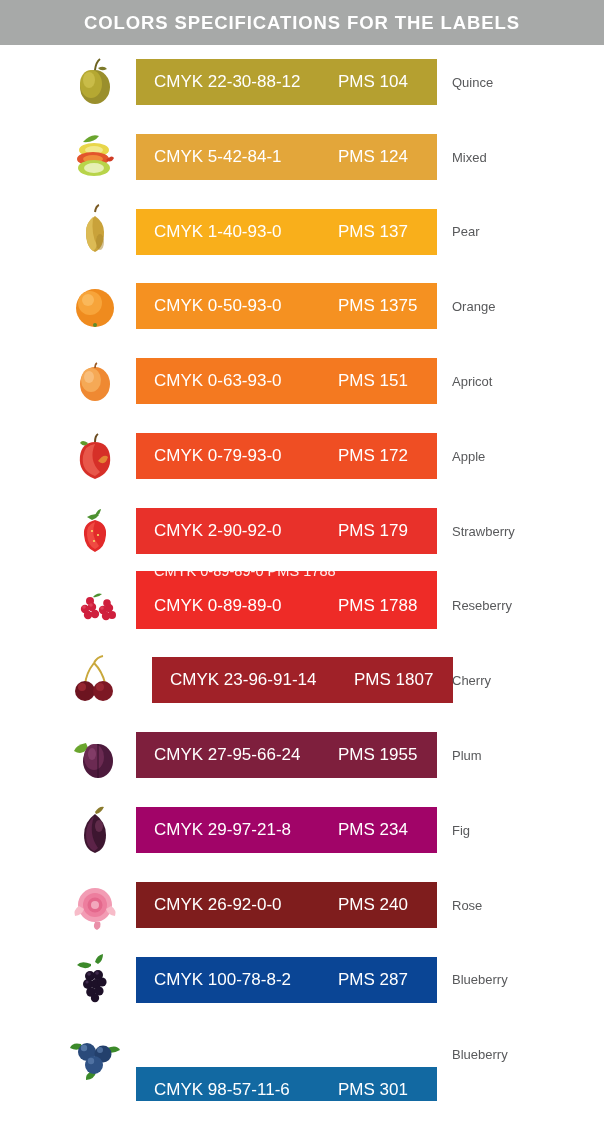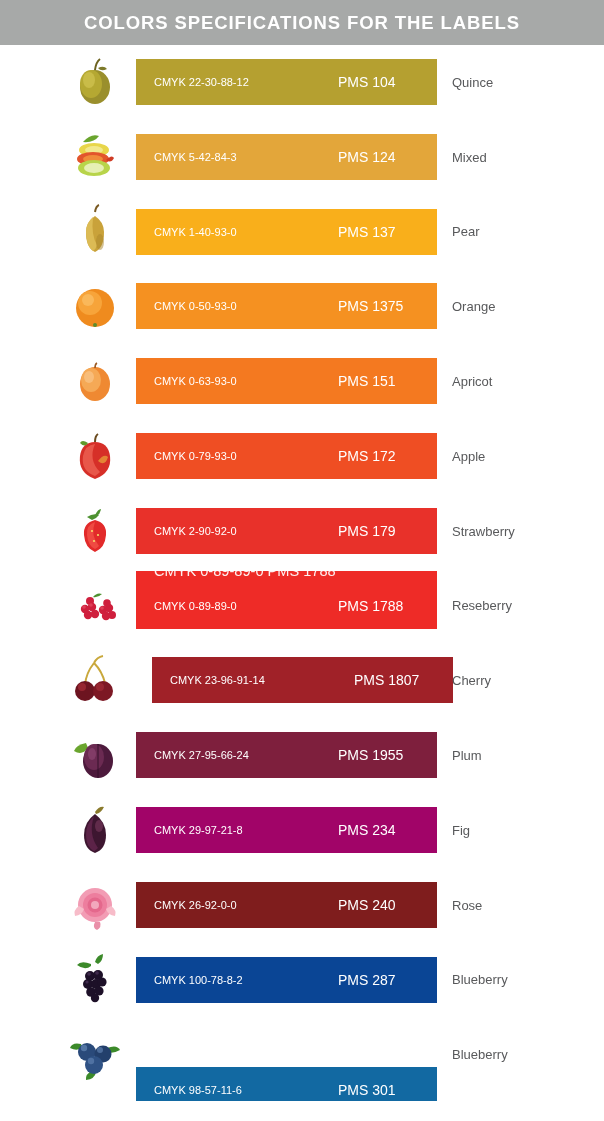--- a/index.html
+++ b/index.html
@@ -72,28 +72,28 @@
     width: 301px;
     height: 46px;
     display: flex;
     align-items: center;
     box-sizing: border-box;
   }
   .swatch .cmyk {
     position: absolute;
     left: 18px;
     color: #ffffff;
-    font-size: 11px;
+    font-size: 17px;
     white-space: nowrap;
   }
   .swatch .pms {
     position: absolute;
     left: 202px;
     color: #ffffff;
-    font-size: 14px;
+    font-size: 17px;
     white-space: nowrap;
   }
 
   
   .ghost-clip {
     position: absolute;
     left: 136px;
     top: 2px;
     width: 301px;
     height: 12px;
@@ -155,21 +155,21 @@
             <ellipse cx="24" cy="20" rx="15" ry="7" fill="#e8d64a"></ellipse>
             <ellipse cx="24" cy="20" rx="9" ry="4" fill="#f2e98c"></ellipse>
             <ellipse cx="23" cy="29" rx="16" ry="7" fill="#e2552c"></ellipse>
             <ellipse cx="23" cy="29" rx="10" ry="4" fill="#f08b3a"></ellipse>
             <ellipse cx="24" cy="38" rx="16" ry="8" fill="#b8d44a"></ellipse>
             <ellipse cx="24" cy="38" rx="10" ry="5" fill="#e6f0b4"></ellipse>
             <path d="M36 30 q6 -6 8 -2 q-3 6 -8 2z" fill="#cf3b25"></path>
           </svg>
         </div>
         <div class="swatch" style="background: rgb(227, 166, 58);">
-          <span class="cmyk">CMYK 5-42-84-3</span>
+          <span class="cmyk">CMYK 5-42-84-1</span>
           <span class="pms">PMS 124</span>
         </div>
         <div class="name">Mixed</div>
       </div>
       <div class="row">
         <div class="thumb">
           <svg width="44" height="56" viewBox="0 0 44 56">
             <path d="M22 8 q1 -6 4 -7" stroke="#7a5a22" stroke-width="2" fill="none"></path>
             <path d="M22 12 q-9 6 -9 16 q0 16 9 20 q9 -4 9 -20 q0 -10 -9 -16z" fill="#c9a23a"></path>
             <path d="M20 13 q-7 6 -7 15 q0 14 7 19 q3 -2 4 -6 q-6 -10 -4 -28z" fill="#dcbb55"></path>

